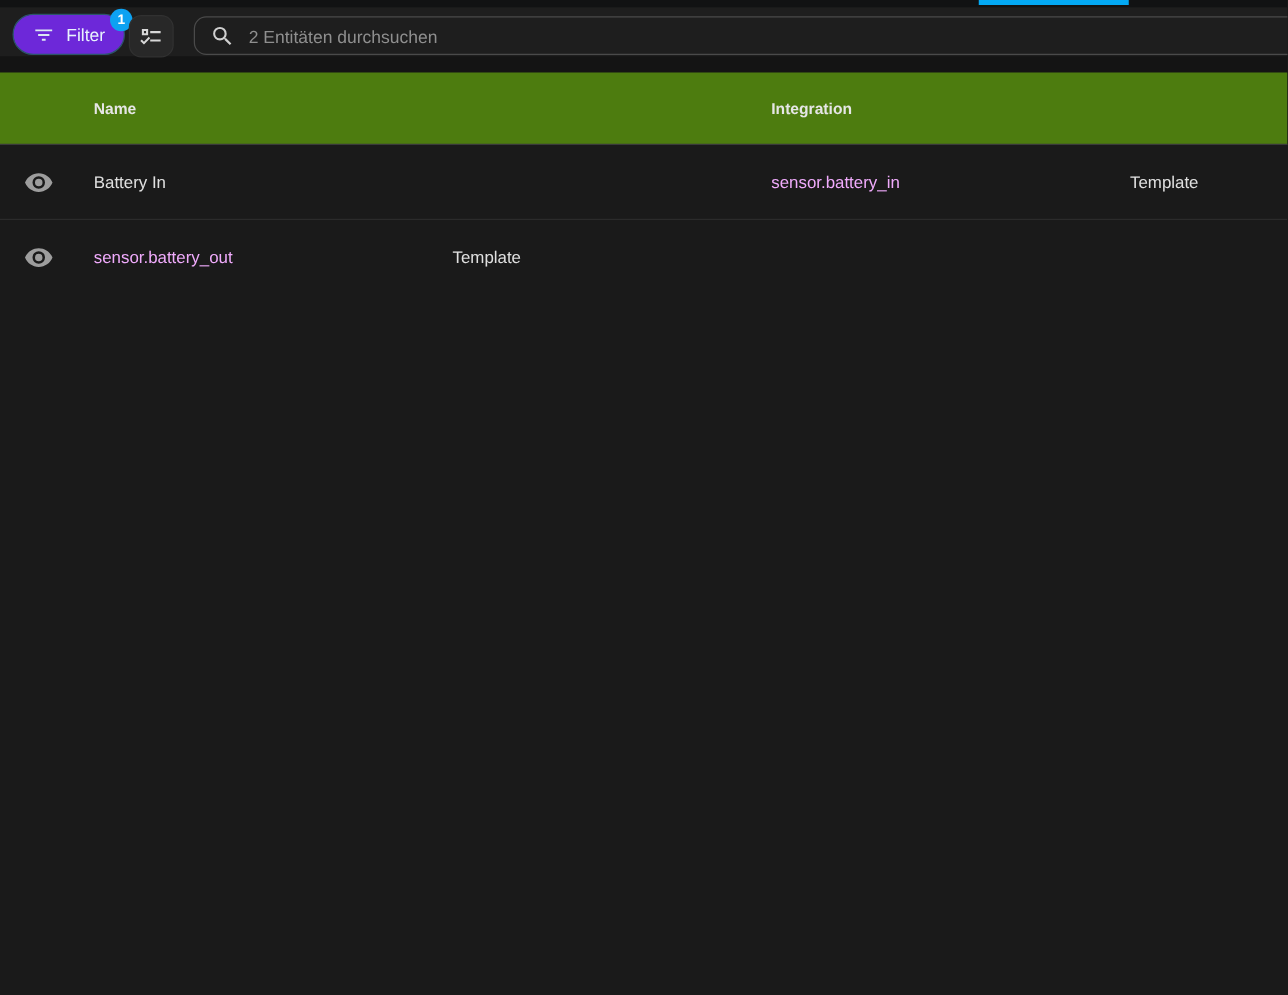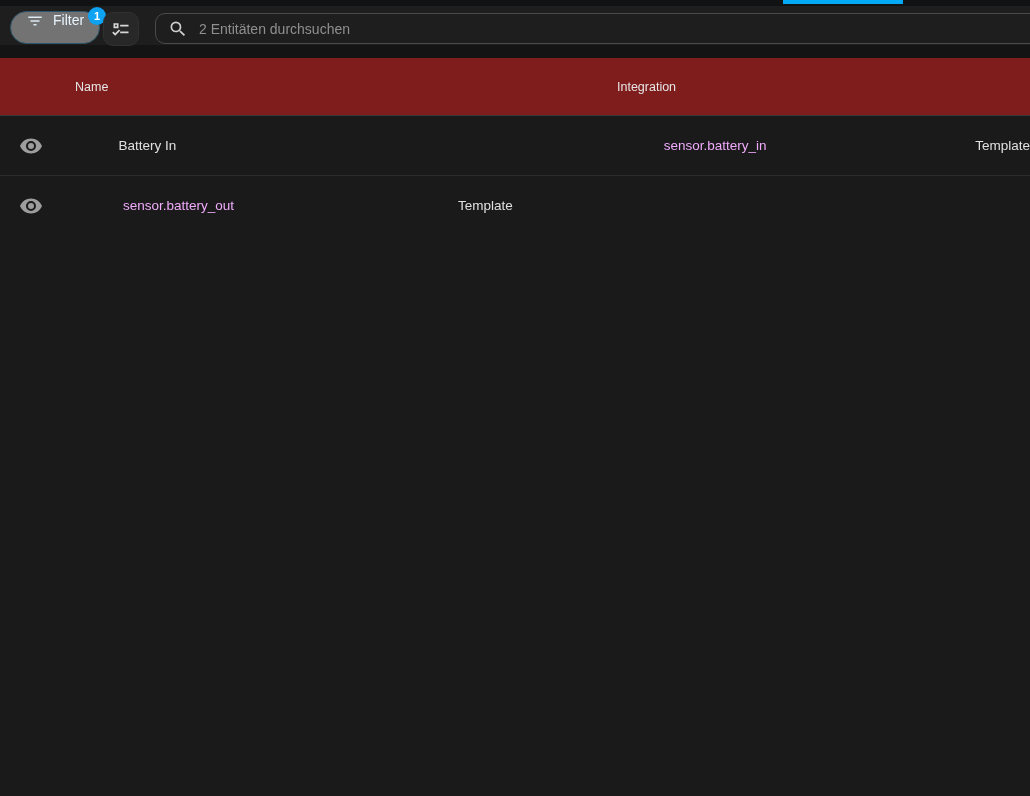--- a/index.html
+++ b/index.html
@@ -10,22 +10,22 @@
     -webkit-font-smoothing:antialiased;
   }
   
   .top-strip{position:relative;height:6px;background:#111213;}
   .tab-indicator{position:absolute;left:783px;top:0;width:120px;height:4px;background:#03a9f4;}
 
   
   .toolbar{position:relative;height:39px;background:#1e1e1e;}
   .filter-chip{
     position:absolute;left:10px;top:5px;height:33px;box-sizing:border-box;
-    display:flex;gap:9px;padding:0 15px;
-    background:#737373;border:1px solid #2c556b;border-radius:17px;cursor:pointer;
+    display:flex;align-items:center;gap:9px;padding:0 15px;
+    background:#6d28d9;border:1px solid #2c556b;border-radius:17px;cursor:pointer;
   }
   .filter-chip .label{font-size:14px;color:#e8f4fd;}
   .chip-badge{
     position:absolute;top:-5px;right:-7px;width:18px;height:18px;border-radius:50%;
     background:#0da2f2;color:#fff;font-size:11px;font-weight:bold;
     display:flex;align-items:center;justify-content:center;
   }
   .icon-btn{
     position:absolute;left:103px;top:6px;width:36px;height:34px;box-sizing:border-box;
     background:#282828;border:1px solid #313131;border-radius:10px;
@@ -41,26 +41,26 @@
     font-family:"Liberation Sans",sans-serif;font-size:14px;color:#e0e0e0;
     margin-left:9px;
   }
   .search-bar input::placeholder{color:#8f8f8f;opacity:1;}
 
   
   .gap-strip{height:13px;background:#141414;}
 
   
   .tbl-header{
-    height:57px;background:#7f1d1d;border-bottom:1px solid #3a3a3a;
+    height:57px;background:#4d7c0f;border-bottom:1px solid #3a3a3a;
     display:flex;align-items:center;
-    font-size:12.5px;font-weight:normal;color:#e6e6e6;
+    font-size:12.5px;font-weight:bold;color:#e6e6e6;
   }
   .tbl-row{
-    height:59px;display:flex;align-items:center;font-size:13.5px;color:#e0e0e0;cursor:pointer;gap:48px;
+    height:59px;display:flex;align-items:center;font-size:13.5px;color:#e0e0e0;cursor:pointer;
   }
   .tbl-row.with-divider{border-bottom:1px solid #2b2b2b;}
   .col-a{width:75px;box-sizing:border-box;padding-left:19px;display:flex;align-items:center;}
   .col-name{width:542px;}
   .col-id{width:287px;display:flex;align-items:center;}
   .col-id .sort-gap{margin-left:5px;}
   .col-int{flex:1;}
   .cell-id{color:#f0abfc;}
   .eye-btn{background:none;border:none;padding:0;margin:0;cursor:pointer;display:flex;}
   svg{display:block;}

